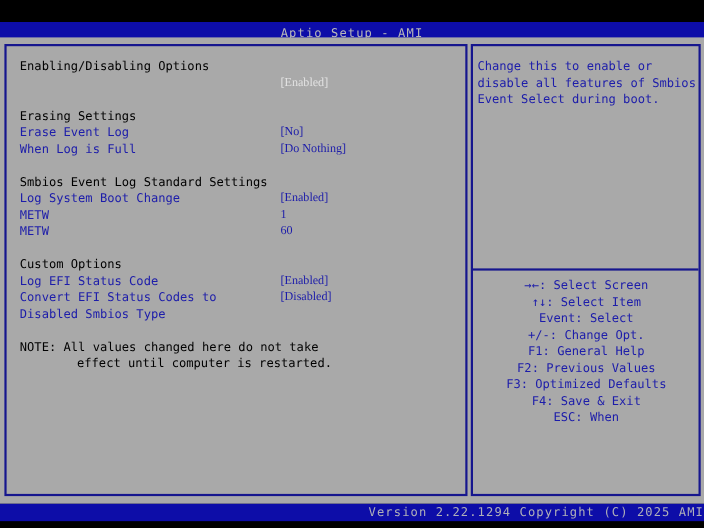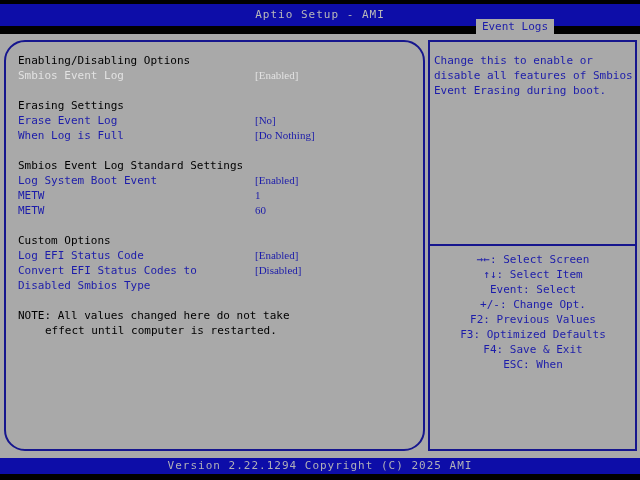--- a/index.html
+++ b/index.html
@@ -2,100 +2,101 @@
 <html style="--header_blue: #0d0da8; --body_gray: #a9a9a9; --text_blue: #1c1caa; --border_navy: #16168e; --selected_text: #e2e2e2; --black_text: #000000; --title_text: #b9b9b9; --footer_text: #b0b0b8;"><head>
 <meta charset="utf-8">
 <style>
   html,body{margin:0;padding:0;background:#000;}
   .screen{
     position:relative;width:640px;height:480px;background:#000;overflow:hidden;
     font-family:"DejaVu Sans Mono","Liberation Mono",monospace;font-size:11px;
     -webkit-font-smoothing:none;
   }
   .topbar{position:absolute;left:0;top:0;width:640px;height:4px;background:#000;}
-  .titlebar{position:absolute;left:0;top:4px;width:640px;height:22px;background:var(--header_blue);}
+  .titlebar{position:absolute;left:0;top:20px;width:640px;height:22px;background:var(--header_blue);}
   .title{position:absolute;left:0;top:4px;width:100%;text-align:center;color:var(--title_text);letter-spacing:1px;}
   .tab{
     position:absolute;left:476px;top:15px;width:78px;height:15px;
     background:var(--body_gray);color:var(--text_blue);
     text-align:center;line-height:15px;
   }
   .body{position:absolute;left:0;top:34px;width:640px;height:424px;background:var(--body_gray);}
   .panel{position:absolute;top:6px;height:411px;box-sizing:border-box;border:2px solid var(--border_navy);}
-  .panel.left{left:4px;width:421px;border-radius:21px;}
+  .panel.left{left:4px;width:421px;}
   .panel.right{left:428px;width:209px;}
   .rows{position:absolute;left:0;top:11px;width:100%;}
   .row{position:relative;height:15px;line-height:15px;white-space:pre;}
   .row .lbl{position:absolute;left:12px;top:0;}
-  .row .lbl2{position:absolute;left:39px;top:0;}
+  .row .lbl2{position:absolute;left:64px;top:0;}
   .row .val{position:absolute;left:249px;top:0;font-family:Liberation Serif, serif;}
   .c-blue{color:var(--text_blue);}
   .c-black{color:var(--black_text);}
   .c-sel{color:var(--selected_text);}
   .help{position:absolute;left:4px;top:11px;width:198px;color:var(--text_blue);}
   .help div{height:15px;line-height:15px;white-space:pre;}
   .sep{position:absolute;left:0;top:202px;width:100%;height:2px;background:var(--border_navy);}
   .keys{position:absolute;left:4px;top:210px;width:198px;color:var(--text_blue);text-align:center;}
   .keys div{height:15px;line-height:15px;white-space:pre;}
   .footer{
     position:absolute;left:0;top:458px;width:640px;height:16px;
     background:var(--header_blue);color:var(--footer_text);
-    text-align:center;line-height:16px;letter-spacing:1px;
+    text-align:right;line-height:16px;letter-spacing:1px;
   }
   .bottombar{position:absolute;left:0;top:474px;width:640px;height:6px;background:#000;}
 </style>
 </head>
 <body>
 
 <div class="screen">
   <div class="topbar"></div>
 
   <div class="titlebar">
     <div class="title">Aptio Setup - AMI</div>
     <div class="tab">Event Logs</div>
   </div>
 
   <div class="body">
 
     <div class="panel left">
       <div class="rows">
         <div class="row"><span class="lbl c-black">Enabling/Disabling Options</span></div>
-        <div class="row"><span class="lbl c-sel">Smbios Event Log</span><span class="val c-sel">[Enabled]</span></div>
+        <div class="row"><span class="val c-sel">[Enabled]</span></div>
         <div class="row"></div>
         <div class="row"><span class="lbl c-black">Erasing Settings</span></div>
         <div class="row"><span class="lbl c-blue">Erase Event Log</span><span class="val c-blue">[No]</span></div>
         <div class="row"><span class="lbl c-blue">When Log is Full</span><span class="val c-blue">[Do Nothing]</span></div>
         <div class="row"></div>
         <div class="row"><span class="lbl c-black">Smbios Event Log Standard Settings</span></div>
-        <div class="row"><span class="lbl c-blue">Log System Boot Event</span><span class="val c-blue">[Enabled]</span></div>
+        <div class="row"><span class="lbl c-blue">Log System Boot Change</span><span class="val c-blue">[Enabled]</span></div>
         <div class="row"><span class="lbl c-blue">METW</span><span class="val c-blue">1</span></div>
         <div class="row"><span class="lbl c-blue">METW</span><span class="val c-blue">60</span></div>
         <div class="row"></div>
         <div class="row"><span class="lbl c-black">Custom Options</span></div>
         <div class="row"><span class="lbl c-blue">Log EFI Status Code</span><span class="val c-blue">[Enabled]</span></div>
         <div class="row"><span class="lbl c-blue">Convert EFI Status Codes to</span><span class="val c-blue">[Disabled]</span></div>
         <div class="row"><span class="lbl c-blue">Disabled Smbios Type</span></div>
         <div class="row"></div>
         <div class="row"><span class="lbl c-black">NOTE: All values changed here do not take</span></div>
         <div class="row"><span class="lbl2 c-black">effect until computer is restarted.</span></div>
       </div>
     </div>
 
     <div class="panel right">
       <div class="help">
         <div>Change this to enable or</div>
         <div>disable all features of Smbios</div>
-        <div>Event Erasing during boot.</div>
+        <div>Event Select during boot.</div>
       </div>
       <div class="sep"></div>
       <div class="keys">
         <div>→←: Select Screen</div>
         <div>↑↓: Select Item</div>
         <div>Event: Select</div>
         <div>+/-: Change Opt.</div>
+        <div>F1: General Help</div>
         <div>F2: Previous Values</div>
         <div>F3: Optimized Defaults</div>
         <div>F4: Save &amp; Exit</div>
         <div>ESC: When</div>
       </div>
     </div>
 
   </div>
 
   <div class="footer">

